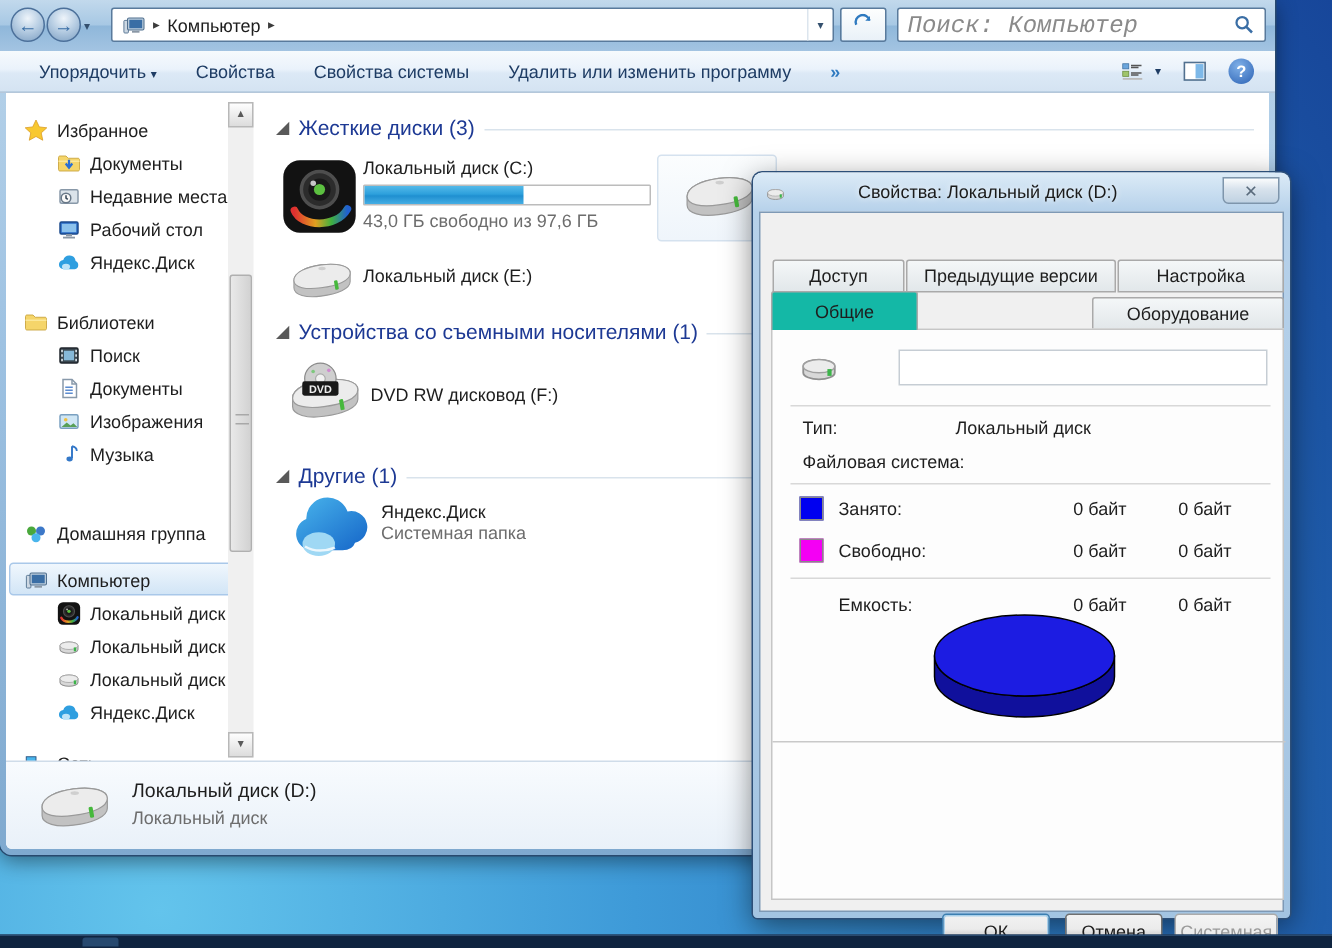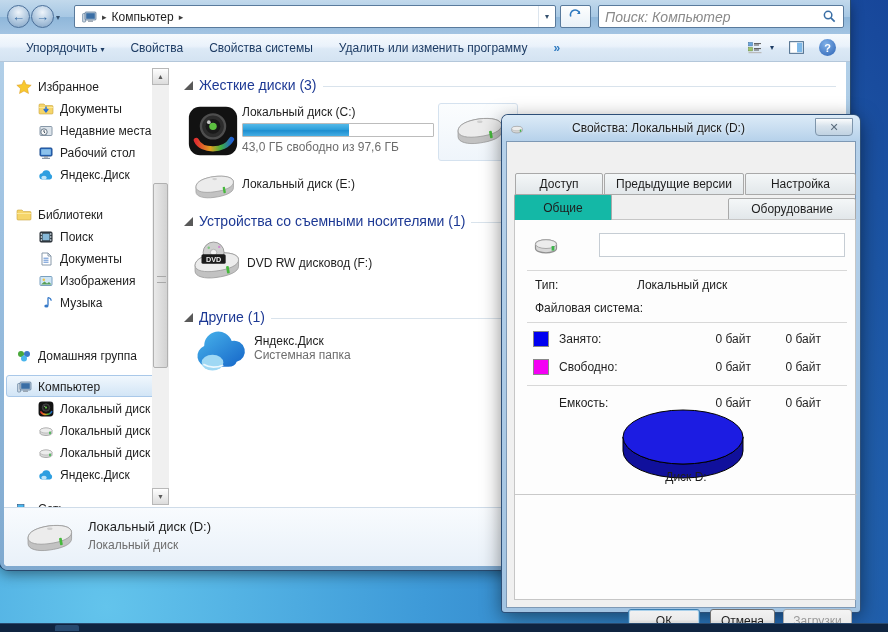--- a/index.html
+++ b/index.html
@@ -22,21 +22,21 @@
     display:flex;align-items:center;justify-content:center;font-size:13px;}
   .navchev{position:absolute;top:13px;left:56px;font-size:8px;color:#34506e;}
   .addressbar{position:absolute;left:74px;top:5px;width:482px;height:23px;background:#fff;
     border:1px solid #597a9c;border-radius:2px;box-sizing:border-box;display:flex;align-items:center;}
   .crumb-arrow{color:#3c3c3c;font-size:9px;padding:0 5px;}
   .addr-dd{margin-left:auto;padding:0 6px;color:#34506e;font-size:8px;border-left:1px solid #dce5ee;align-self:stretch;display:flex;align-items:center;}
   .refreshbtn{position:absolute;left:560px;top:5px;width:31px;height:23px;background:linear-gradient(#fdfefe,#e9f1f8);
     border:1px solid #597a9c;border-radius:2px;box-sizing:border-box;display:flex;align-items:center;justify-content:center;}
   .searchbox{position:absolute;left:598px;top:5px;width:246px;height:23px;background:#fff;border:1px solid #597a9c;
     border-radius:2px;box-sizing:border-box;display:flex;align-items:center;}
-  .searchbox input{flex:1;border:none;outline:none;padding:0 6px;font-size:14px;font-family:Liberation Sans, sans-serif;color:#701a75;background:transparent;}
+  .searchbox input{flex:1;border:none;outline:none;padding:0 6px;font-size:16px;font-family:Liberation Mono, monospace;color:#701a75;background:transparent;}
   .searchbox input::placeholder{font-style:italic;color:#8a8a8a;}
   .toolbar{position:absolute;left:0;top:34px;width:100%;height:28px;box-sizing:border-box;
     background:linear-gradient(180deg,#f6fafd 0%,#eaf2fb 45%,#dce9f6 55%,#d4e3f2 100%);
     border-bottom:1px solid #b4c7da;display:flex;align-items:center;color:#1e3c64;}
   .tb-item{margin-left:26px;white-space:nowrap;cursor:default;}
   .tb-chev{font-size:8px;color:#1e3c64;margin-left:3px;}
   .tb-right{position:absolute;right:14px;top:0;height:27px;display:flex;align-items:center;gap:14px;}
   .helpicon{width:17px;height:17px;border-radius:50%;background:radial-gradient(circle at 40% 30%,#7fb0e8,#2c62b4);
     color:#fff;font-weight:bold;font-size:11px;display:flex;align-items:center;justify-content:center;}
   .win-body{position:absolute;left:4px;right:4px;top:62px;bottom:4px;background:#fff;border-radius:0 0 4px 4px;overflow:hidden;}
@@ -535,33 +535,32 @@
         <div class="hr" style="left:12px;top:165px;width:320px"></div>
 
         <div class="dlg-lab" style="left:44px;top:176px">Емкость:</div>
         <div class="vcol" style="left:166px;top:176px">0 байт</div>
         <div class="vcol" style="left:236px;top:176px">0 байт</div>
 
         <svg class="abs" style="left:93px;top:183px" width="150" height="82">
           <path id="pieSide" d="M15 34 v14 a60 27 0 0 0 120 0 v-14 a60 27 0 0 1 -120 0 Z" fill="#10109c" stroke="#000" stroke-width="1"></path>
           <ellipse id="pieTop" cx="75" cy="34" rx="60" ry="27" fill="#1c1ce2" stroke="#000" stroke-width="1"></ellipse>
         </svg>
-        <div class="dlg-lab" style="left:0;top:250px;width:342px;text-align:center">Диск D:</div>
 
         <div class="hr" style="left:0;top:274px;width:342px;background:#c9c9c9"></div>
       </div>
 
       <div class="btn btn-default" style="left:121px;top:467px;width:72px">
           <span>ОК</span>
         </div>
       <div class="btn" style="left:203px;top:467px;width:65px">
           <span>Отмена</span>
         </div>
       <div class="btn btn-disabled" style="left:276px;top:467px;width:69px">
-          <span>Загрузки</span>
+          <span>Системная</span>
         </div>
     </div>
   </div>
 
   <div class="taskbar">
     <div class="tbtn" style="left:55px;width:24px"></div>
   </div>
 </div>
 
 </body></html>

